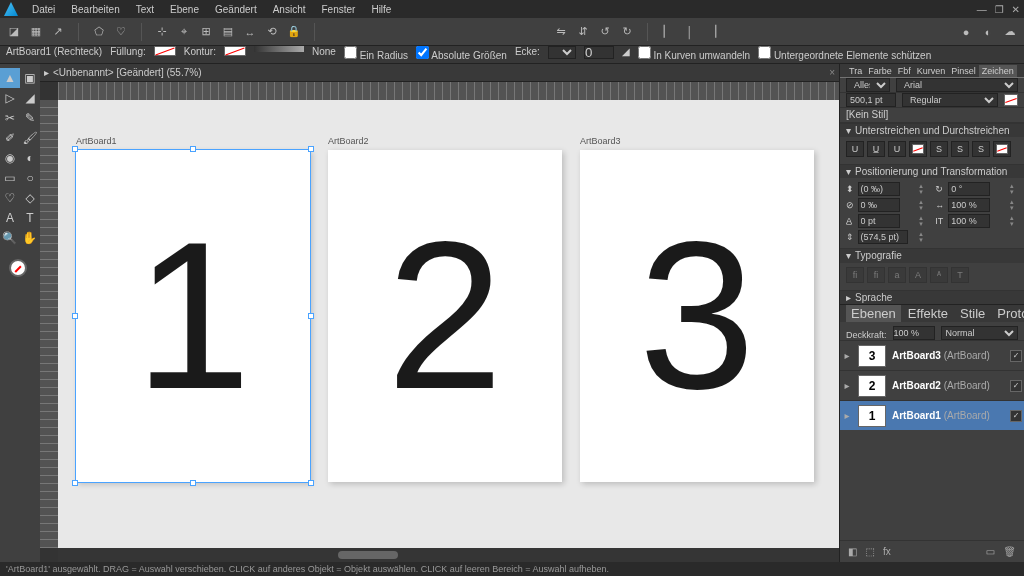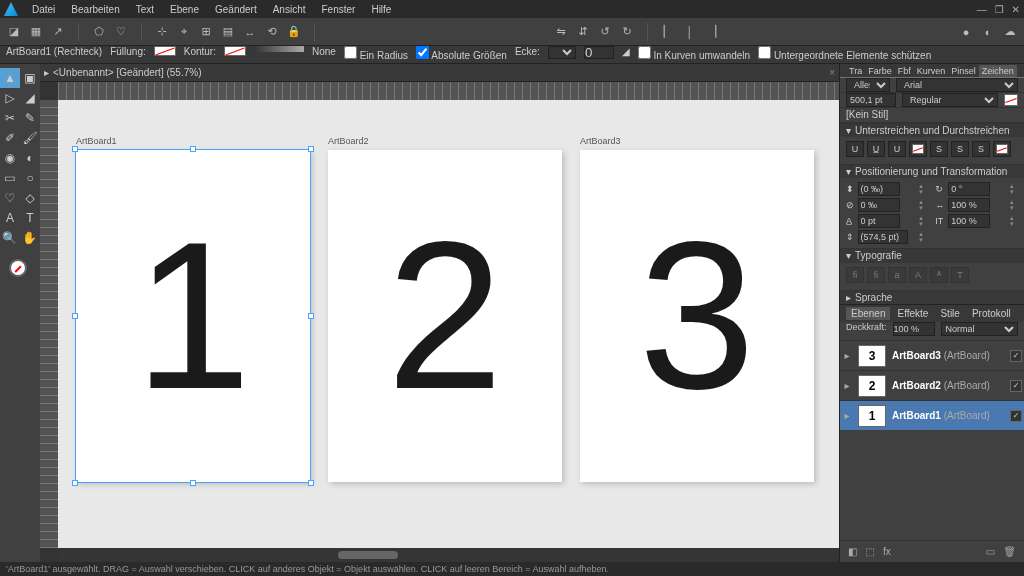--- a/index.html
+++ b/index.html
@@ -55,23 +55,23 @@
 .section-h { height:18px; background:#383838; padding:0 6px; display:flex; align-items:center; gap:4px; cursor:pointer; border-top:1px solid #333; }
 .section-body { padding:4px 6px; }
 .btn-row { display:flex; gap:3px; margin-bottom:3px; }
 .sbtn { width:18px; height:16px; background:#333; border:1px solid #222; display:flex; align-items:center; justify-content:center; font-size:9px; cursor:pointer; }
 .field-grid { display:grid; grid-template-columns:auto 1fr auto auto auto 1fr auto; gap:2px 4px; align-items:center; font-size:9px; }
 .field-grid input { width:42px; background:#333; border:1px solid #222; color:#ccc; font-size:9px; height:14px; padding:0 2px; }
 .stepper { width:8px; font-size:7px; line-height:6px; color:#888; }
 
 .layers-area { margin-top:auto; background:#404040; }
 .ltabs { height:18px; display:flex; align-items:center; gap:2px; padding:0 6px; background:#383838; border-top:1px solid #222;}
-.ltabs span { padding:1px 5px; font-size:10px; cursor:pointer; }
+.ltabs span { padding:1px 5px; font-size:13px; cursor:pointer; }
 .ltabs span.act { background:#555; }
-.layer-ctrl { height:18px; display:flex; align-items:flex-start; gap:6px; padding:0 6px; font-size:9px; }
+.layer-ctrl { height:18px; display:flex; align-items:flex-end; gap:6px; padding:0 6px; font-size:9px; }
 .layer-ctrl select,.layer-ctrl input { background:#333; border:1px solid #222; color:#ccc; font-size:9px; height:14px; }
 .layer { height:30px; display:flex; align-items:center; padding:0 2px; gap:6px; border-top:1px solid #333; cursor:pointer; }
 .layer.sel { background:#4a78b0; }
 .layer .expand { width:10px; text-align:center; color:#aaa; }
 .layer .thumb { width:28px; height:22px; background:#fff; border:1px solid #666; display:flex; align-items:center; justify-content:center; color:#000; font-size:12px; font-weight:bold; }
 .layer .lname { flex:1; white-space:nowrap; overflow:hidden; }
 .layer .lname b { color:#fff; font-weight:bold; }
 .layer .lname i { color:#aaa; font-style:normal; }
 .layer .ck { width:12px; height:12px; background:#333; border:1px solid #666; display:flex; align-items:center; justify-content:center; font-size:8px; }
 .layer-footer { height:22px; display:flex; align-items:center; justify-content:flex-end; gap:8px; padding:0 8px; color:#aaa; border-top:1px solid #333; }

